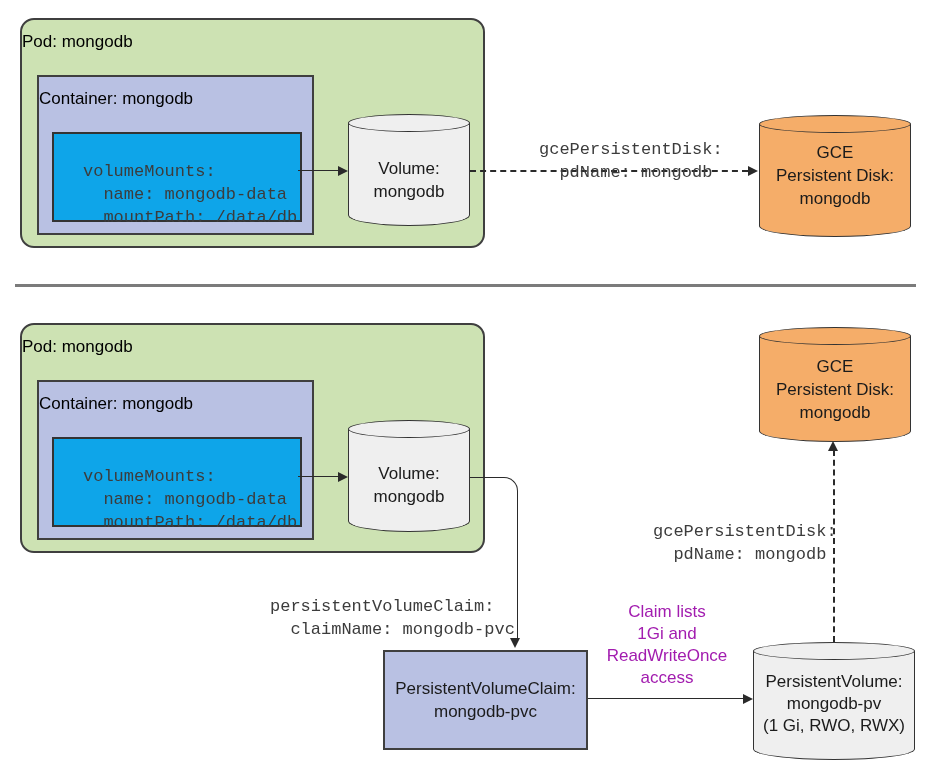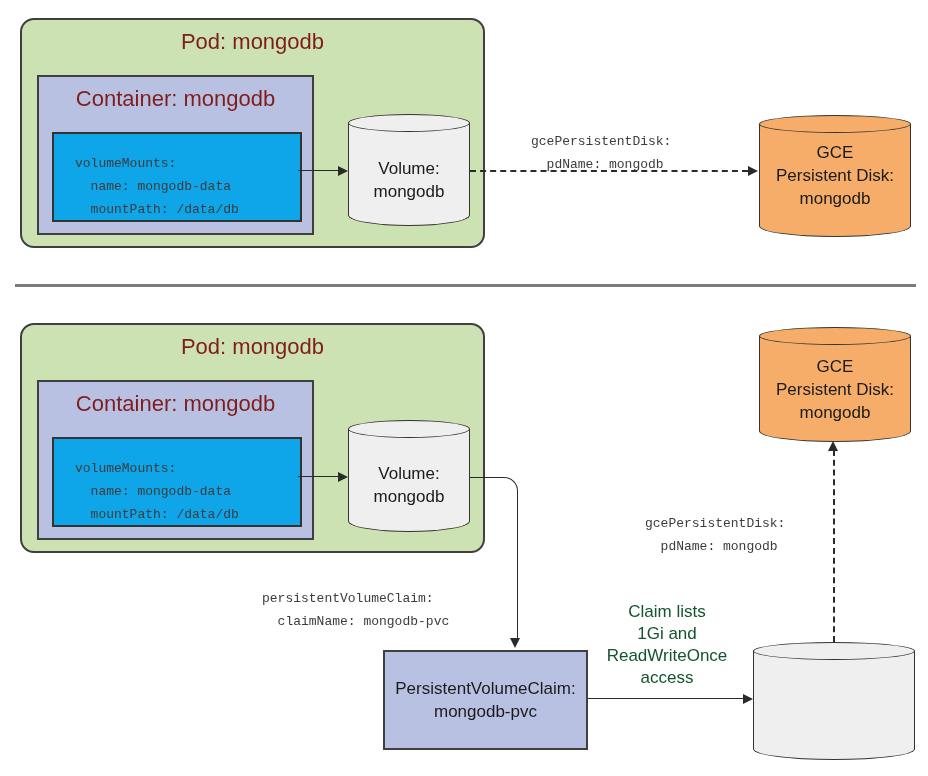--- a/index.html
+++ b/index.html
@@ -4,26 +4,26 @@
 <style>
   html,body{margin:0;padding:0;background:#ffffff;}
   #canvas{position:relative;width:928px;height:776px;background:#ffffff;overflow:hidden;
           font-family:"Liberation Sans",sans-serif;color:#1b1b1b;}
   .abs{position:absolute;box-sizing:border-box;}
 
   
   .pod{background:#cde2b3;border:2px solid #3f3f3f;border-radius:14px;}
   .bluebox{background:#b9c1e3;border:2px solid #3f3f3f;}
   .codebox{background:#0ea5e9;border:2px solid #333333;}
-  .box-title{position:absolute;left:0;right:0;top:12px;text-align:center;
-             font-size:22px;line-height:20px;color:#7f1d1d;}
+  .box-title{position:absolute;left:0;right:0;top:12px;
+             font-size:17px;line-height:20px;color:#000000;}
 
   
-  .code{font-family:"Liberation Mono",monospace;font-size:13px;line-height:23px;
-        color:#3c3c3c;white-space:pre;margin:8px;}
+  .code{font-family:"Liberation Mono",monospace;font-size:17px;line-height:23px;
+        color:#3c3c3c;white-space:pre;margin:16px;}
 
   
   .cyl-top{position:absolute;left:0;right:0;top:0;height:18px;border-radius:50%;
            border:1.8px solid #333333;box-sizing:border-box;z-index:2;}
   .cyl-body{position:absolute;left:0;right:0;top:9px;bottom:0;
             border:1.8px solid #333333;border-top:none;
             border-radius:0 0 55% 55%/0 0 12px 12px;box-sizing:border-box;z-index:1;}
   .cyl-label{position:absolute;left:0;right:0;z-index:3;text-align:center;
              font-size:17px;line-height:23px;color:#1b1b1b;white-space:pre;}
   .gray-fill{background:#efefef;}
@@ -37,21 +37,21 @@
          border-top-right-radius:14px;}
   .arr-right{position:absolute;width:0;height:0;border-top:5.5px solid transparent;
              border-bottom:5.5px solid transparent;border-left:10px solid #2a2a2a;}
   .arr-down{position:absolute;width:0;height:0;border-left:5.5px solid transparent;
             border-right:5.5px solid transparent;border-top:10px solid #2a2a2a;}
   .arr-up{position:absolute;width:0;height:0;border-left:5.5px solid transparent;
           border-right:5.5px solid transparent;border-bottom:10px solid #2a2a2a;}
 
   .divider{position:absolute;background:#7b7b7b;}
   .note{position:absolute;text-align:center;font-size:17px;line-height:22px;
-        color:#14532d;white-space:pre;}
+        color:#a21caf;white-space:pre;}
 </style>
 </head>
 <body>
 
 <div id="canvas">
 
   <div class="abs pod" style="left:20px;top:18px;width:465px;height:230px;">
     <div class="box-title">Pod: mongodb</div>
     <div class="abs bluebox" style="left:15px;top:55px;width:277px;height:160px;">
       <div class="box-title">Container: mongodb</div>
@@ -123,20 +123,23 @@
   <div class="hline" style="left:588px;top:698px;width:155px;"></div>
   <div class="arr-right" style="left:743px;top:694px;"></div>
   <div class="note" style="left:597px;top:601px;width:140px;">Claim lists
 1Gi and
 ReadWriteOnce
 access</div>
 
   <div class="abs" style="left:753px;top:642px;width:162px;height:118px;">
     <div class="cyl-top gray-fill"></div>
     <div class="cyl-body gray-fill"></div>
+    <div class="cyl-label" style="top:29px;line-height:22px;">PersistentVolume:
+mongodb-pv
+(1 Gi, RWO, RWX)</div>
   </div>
 
   <div class="vdash" style="left:833px;top:450px;height:192px;"></div>
   <div class="arr-up" style="left:828px;top:441px;"></div>
   <pre class="code abs" style="left:637px;top:504px;">gcePersistentDisk:
   pdName: mongodb</pre>
 
   <div class="abs" style="left:759px;top:327px;width:152px;height:115px;">
     <div class="cyl-top orange-fill"></div>
     <div class="cyl-body orange-fill"></div>

